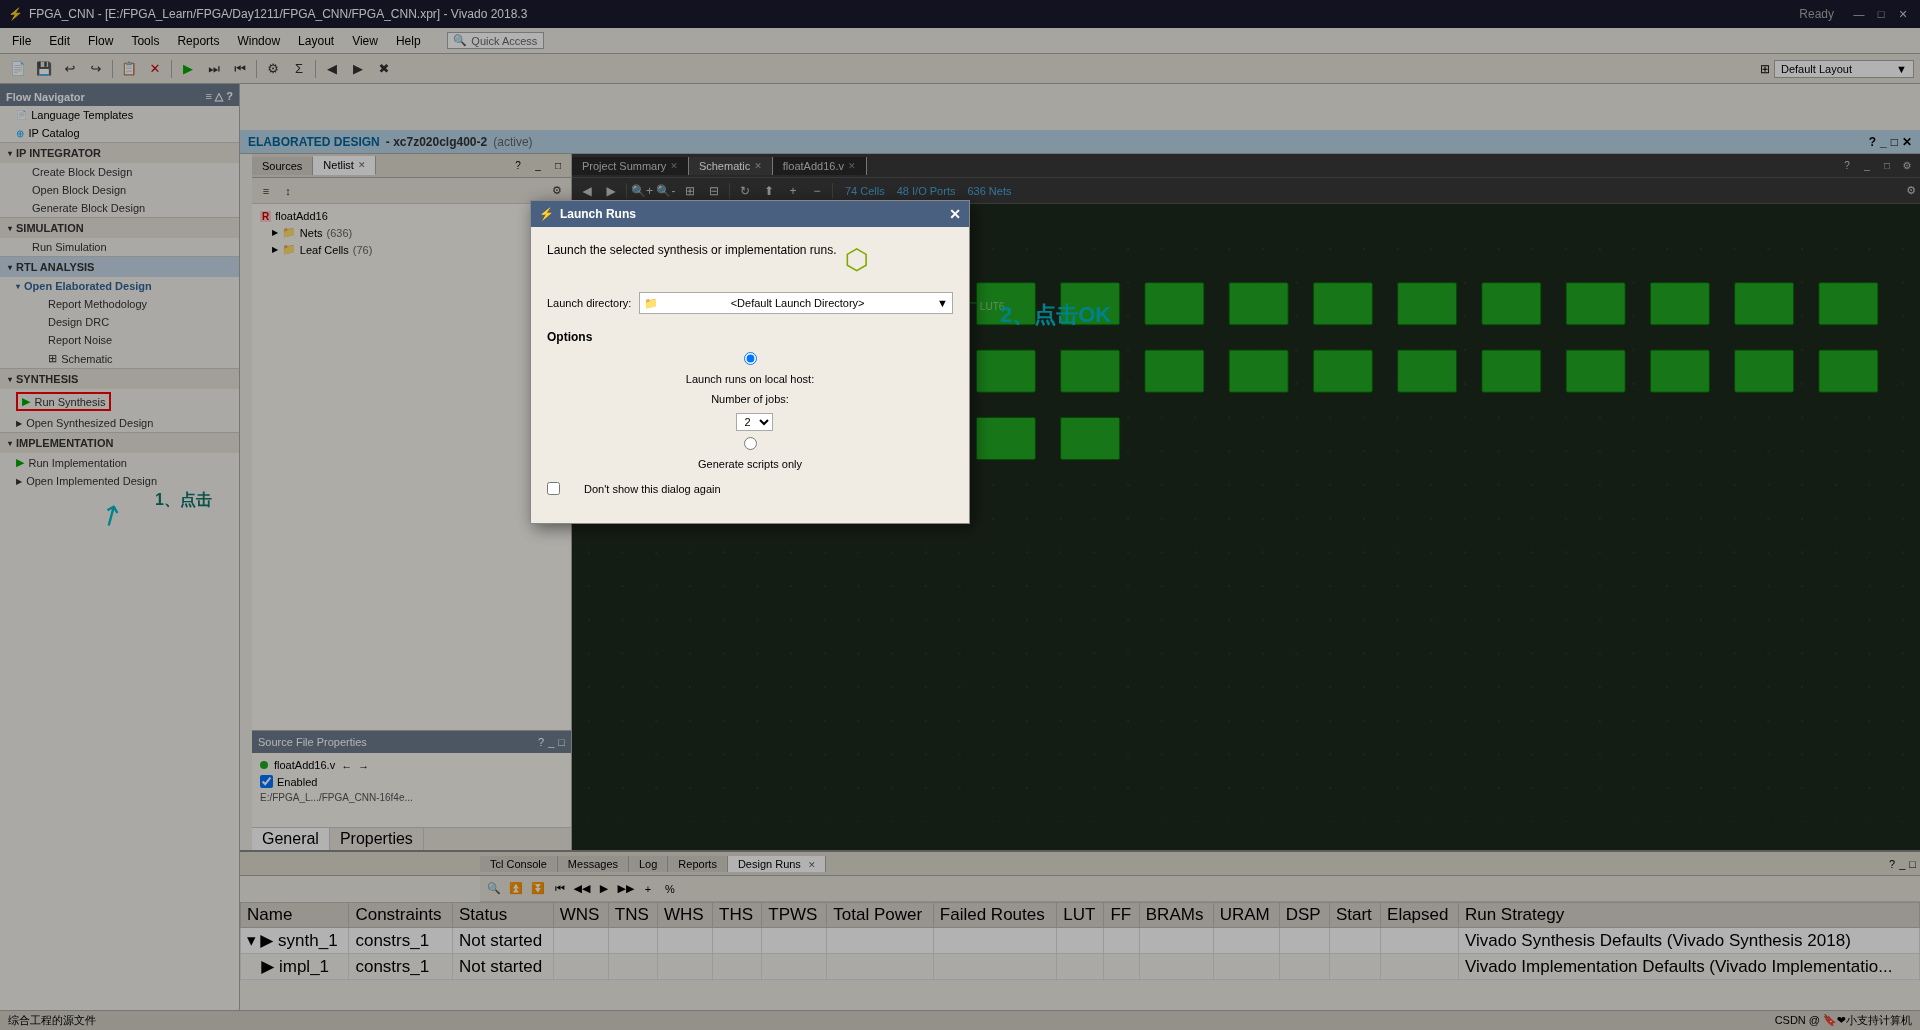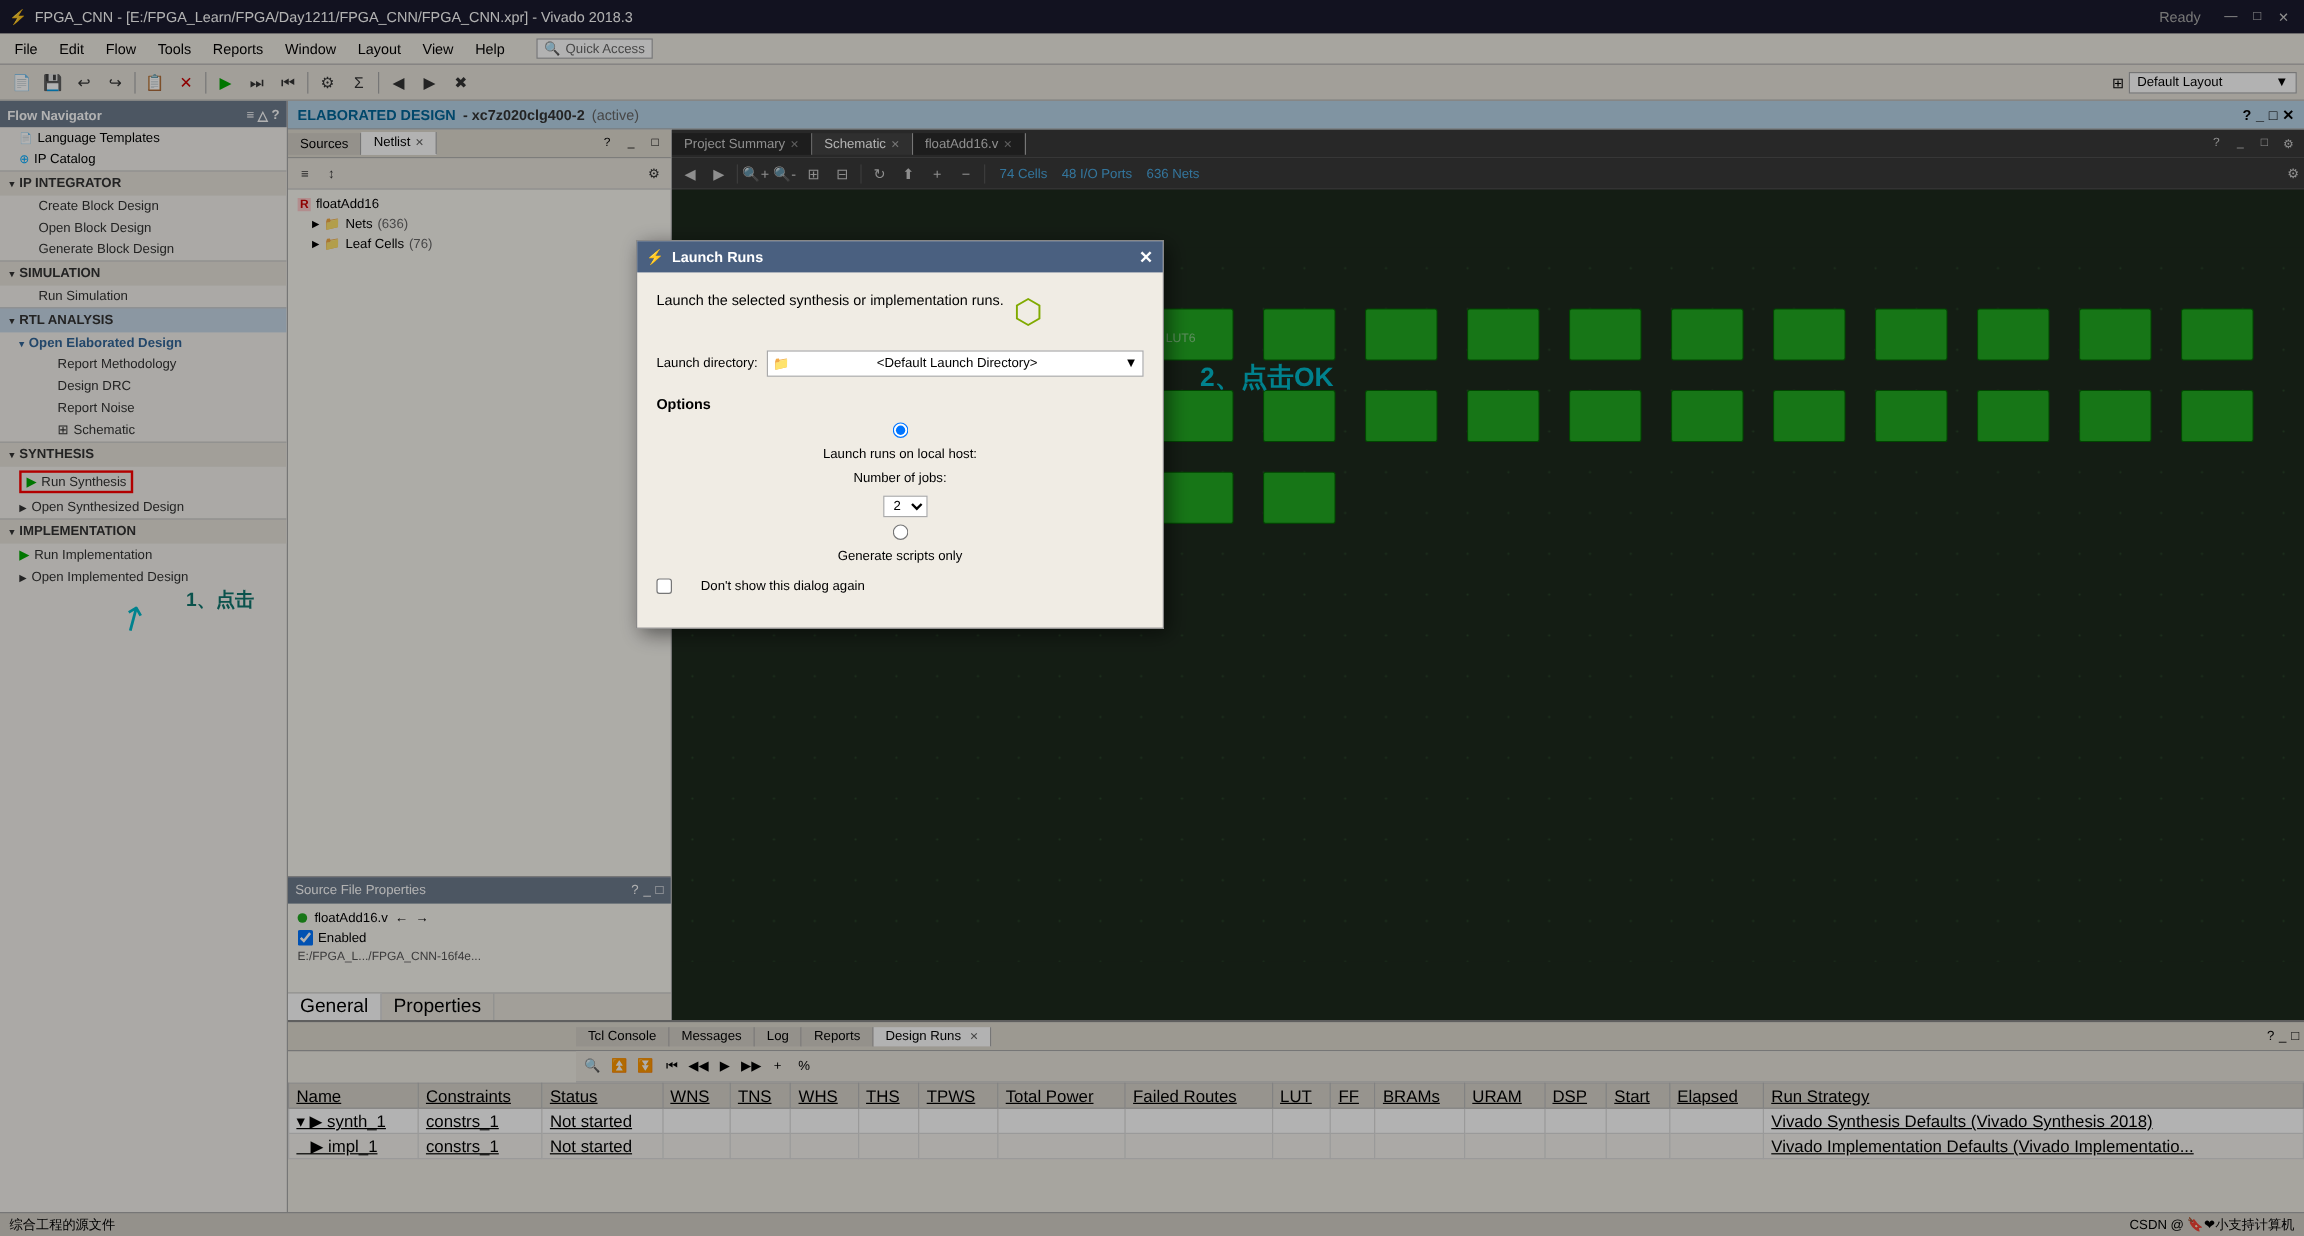--- a/index.html
+++ b/index.html
@@ -153,20 +153,21 @@
     .elaborated-header {
       background: #b8d4e8;
       padding: 4px 8px;
       font-size: 12px;
       font-weight: bold;
       display: flex;
       align-items: center;
       gap: 6px;
       height: 24px;
       border-bottom: 1px solid #aaa;
+      margin-top: 46px;
     }
     .elab-badge { color: #666; font-weight: normal; }
 
     
     .tab-row {
       display: flex;
       align-items: center;
       background: #e0dbd0;
       border-bottom: 1px solid #aaa;
       height: 24px;
@@ -184,20 +185,21 @@
     .tab.active { background: #fff; border-bottom: 1px solid #fff; }
     .tab-close { font-size: 9px; cursor: pointer; color: #666; }
     .tab-icons { margin-left: auto; display: flex; gap: 2px; padding-right: 4px; }
     .tab-icon-btn { width: 18px; height: 18px; display: flex; align-items: center; justify-content: center; cursor: pointer; font-size: 10px; }
 
     
     .split-horizontal {
       display: flex;
       flex: 1;
       overflow: hidden;
+      margin-left: 12px;
     }
 
     
     .source-panel {
       width: 320px;
       border-right: 1px solid #aaa;
       display: flex;
       flex-direction: column;
       background: #f8f6f0;
     }
@@ -306,21 +308,21 @@
       padding-left: 240px;
     }
     .btm-tab { padding: 2px 10px; cursor: pointer; border-right: 1px solid #aaa; font-size: 11px; background: #d4d0c8; }
     .btm-tab.active { background: #fff; }
     .btm-tab-close { font-size: 9px; margin-left: 4px; color: #666; }
     .btm-controls { display: flex; align-items: center; padding: 0 4px; gap: 2px; height: 26px; border-bottom: 1px solid #ccc; background: #e8e4dc; margin-left: 240px; }
     .btm-btn { width: 20px; height: 18px; display: flex; align-items: center; justify-content: center; cursor: pointer; font-size: 11px; border: 1px solid transparent; }
 
     
     .runs-table { flex: 1; overflow: auto; }
-    .runs-table table { width: 100%; border-collapse: collapse; font-size: 14px; text-decoration: underline; }
+    .runs-table table { width: 100%; border-collapse: collapse; font-size: 17px; }
     .runs-table th {
       background: #d8d4cc;
       border: 1px solid #bbb;
       padding: 2px 6px;
       text-align: left;
       font-weight: normal;
       white-space: nowrap;
     }
     .runs-table td {
       border: 1px solid #ddd;

